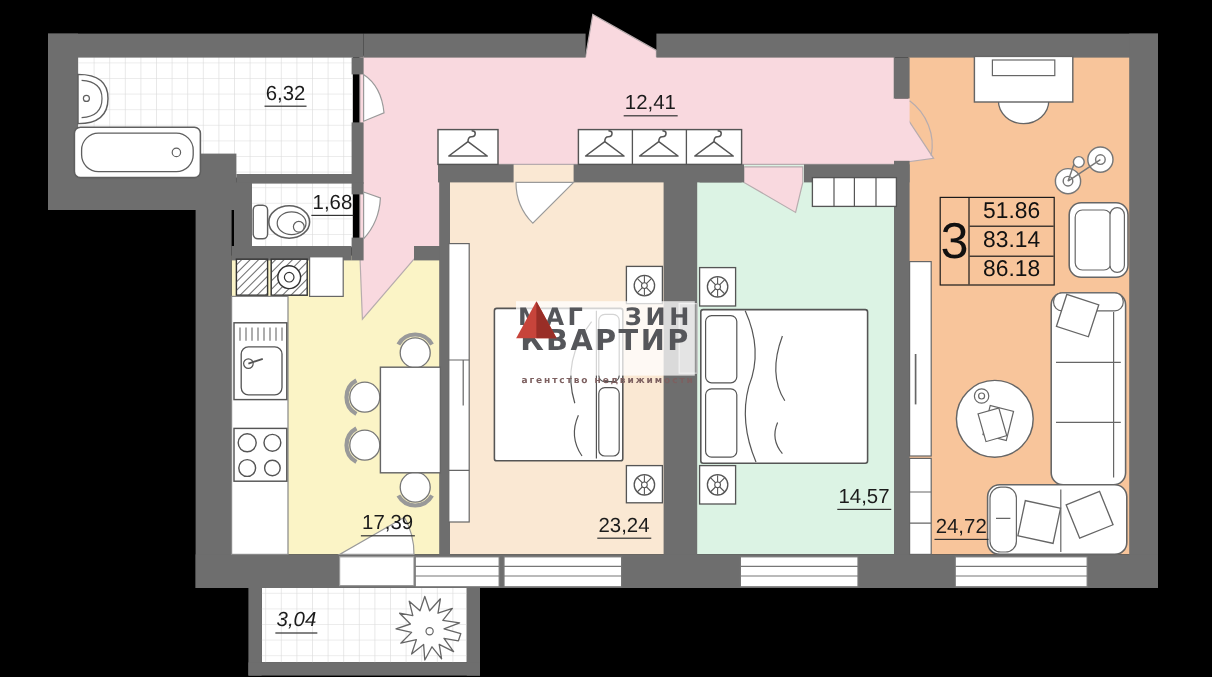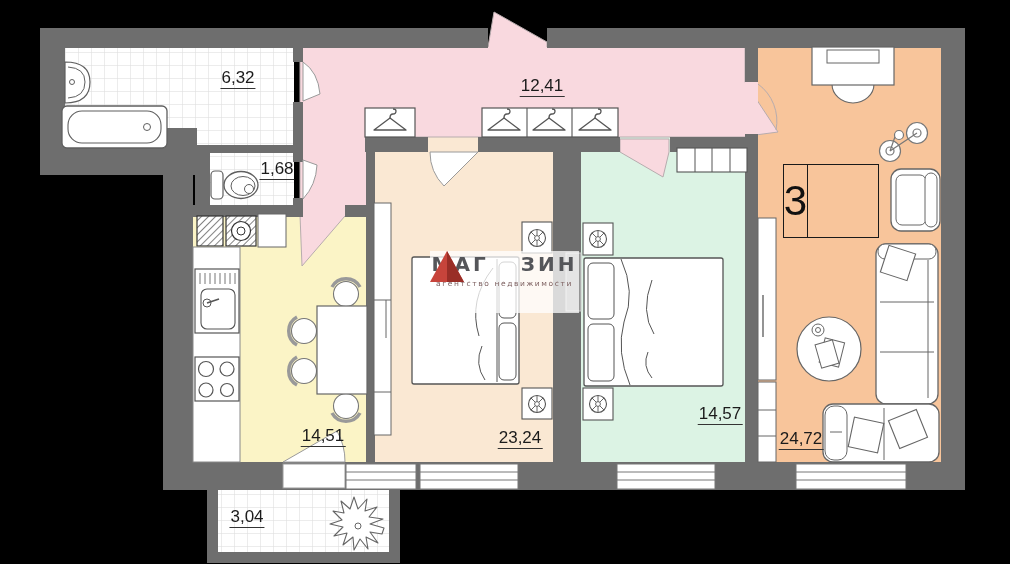--- a/index.html
+++ b/index.html
@@ -24,22 +24,22 @@
   .watermark { position:absolute; left:430px; top:251px; width:149px; height:62px;
                background:rgba(255,255,255,0.75); z-index:6; }
   .wm-line1 { display:flex; justify-content:center; font-weight:bold; font-size:20px;
               letter-spacing:3px; color:var(--watermark_text,#55565a); margin-top:2px;
               line-height:1.1; font-family:"DejaVu Sans", sans-serif; }
   .wm-spacer { width:32px; }
   .wm-tri { position:absolute; left:57px; top:3px; z-index:2; }
   .wm-line2 { text-align:center; font-weight:bold; font-size:24px; letter-spacing:2px;
               color:var(--watermark_text,#55565a); margin-top:-3px; line-height:1;
               font-family:"DejaVu Sans", sans-serif; }
-  .wm-line3 { text-align:center; font-weight:normal; font-size:7.5px; letter-spacing:1.6px;
-              color:var(--logo_sub,#7d6060); margin-top:4px;
+  .wm-line3 { text-align:right; font-weight:bold; font-size:7.5px; letter-spacing:1.6px;
+              color:var(--logo_sub,#7d6060); margin-top:16px;
               font-family:"DejaVu Sans", sans-serif; }
 </style>
 </head>
 <body>
 
 <div class="stage">
 
 <svg width="1010" height="564" viewBox="0 0 1010 564">
   <defs>
     <pattern id="tiles" width="13" height="13" patternUnits="userSpaceOnUse">
@@ -283,36 +283,42 @@
 
   <g>
     <polygon points="384,528 370,524 383,519 369,517 377,507 365,511 367,499 358,509 354,497 350,509 341,501 344,513 333,511 342,520 330,524 343,527 334,536 347,533 343,545 353,537 354,550 360,539 368,549 366,537 378,543 370,532 382,534" fill="#fff" stroke="#666" stroke-width="1.1" stroke-linejoin="round"></polygon>
     <circle cx="358" cy="526" r="3" fill="#fff" stroke="#666" stroke-width="1"></circle>
   </g>
 </svg>
 
 <div class="area-label" style="left:238px; top:68px;"><span>6,32</span></div>
 <div class="area-label" style="left:277px; top:159px;"><span>1,68</span></div>
 <div class="area-label" style="left:542px; top:76px;"><span>12,41</span></div>
-<div class="area-label" style="left:323px; top:426px;"><span>14,51</span></div>
+<div class="area-label" style="left:323px; top:426px;"><span>17,39</span></div>
 <div class="area-label" style="left:520px; top:428px;"><span>23,24</span></div>
 <div class="area-label" style="left:720px; top:404px;"><span>14,57</span></div>
 <div class="area-label" style="left:801px; top:429px;"><span>24,72</span></div>
-<div class="area-label" style="left:247px; top:507px;"><span>3,04</span></div>
+<div class="area-label" style="left:247px; top:507px;font-style:italic;"><span>3,04</span></div>
 
 <div class="info-table">
   <div class="info-rooms">3</div>
+  <div class="info-vals">
+    <div class="val">51.86</div>
+    <div class="val">83.14</div>
+    <div class="val">86.18</div>
+  </div>
 </div>
 
 <div class="watermark">
   <svg class="wm-tri" width="34" height="31">
     <polygon points="17,0 34,31 0,31" fill="var(--logo_red,#c7443b)"></polygon>
     <polygon points="17,0 34,31 17,31" fill="var(--logo_red_dark,#992e27)"></polygon>
   </svg>
   <div class="wm-line1">
     <span>МАГ</span>
     <span class="wm-spacer"></span>
     <span>ЗИН</span>
   </div>
+  <div class="wm-line2">КВАРТИР</div>
   <div class="wm-line3">агентство недвижимости</div>
 </div>
 
 </div>
 
 </body></html>

